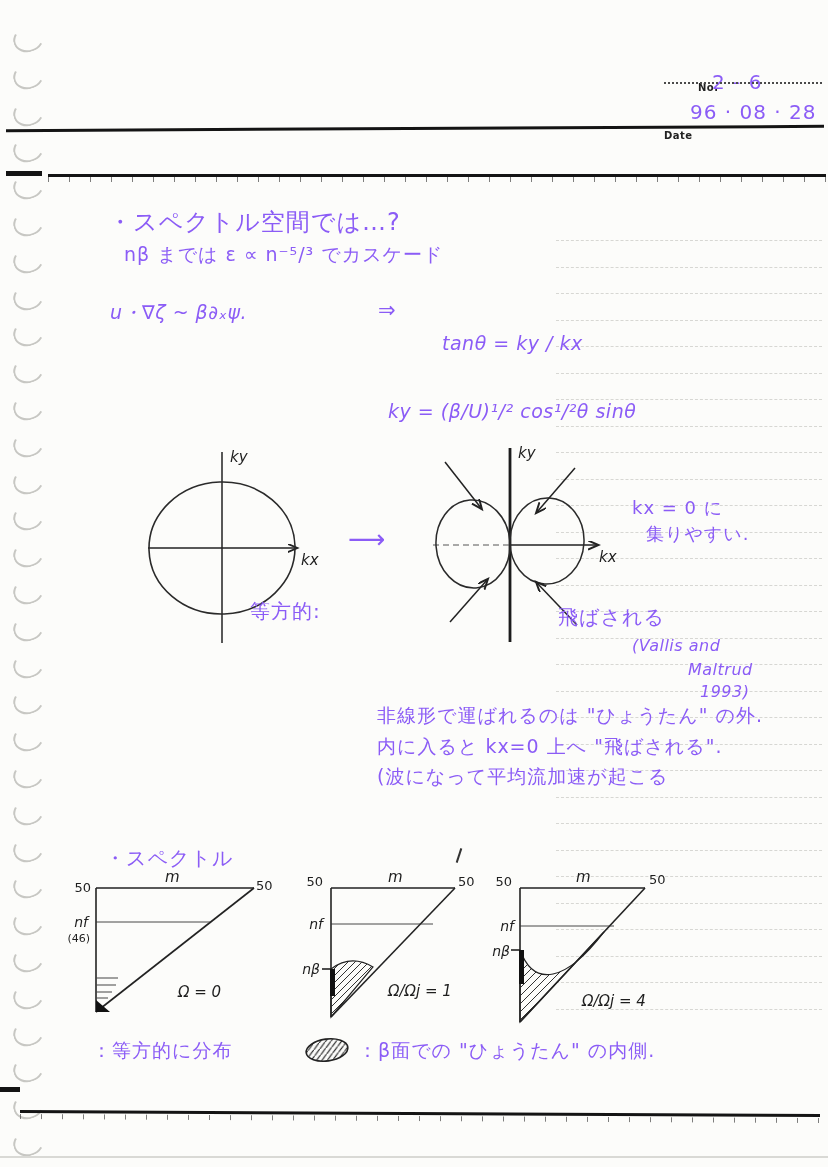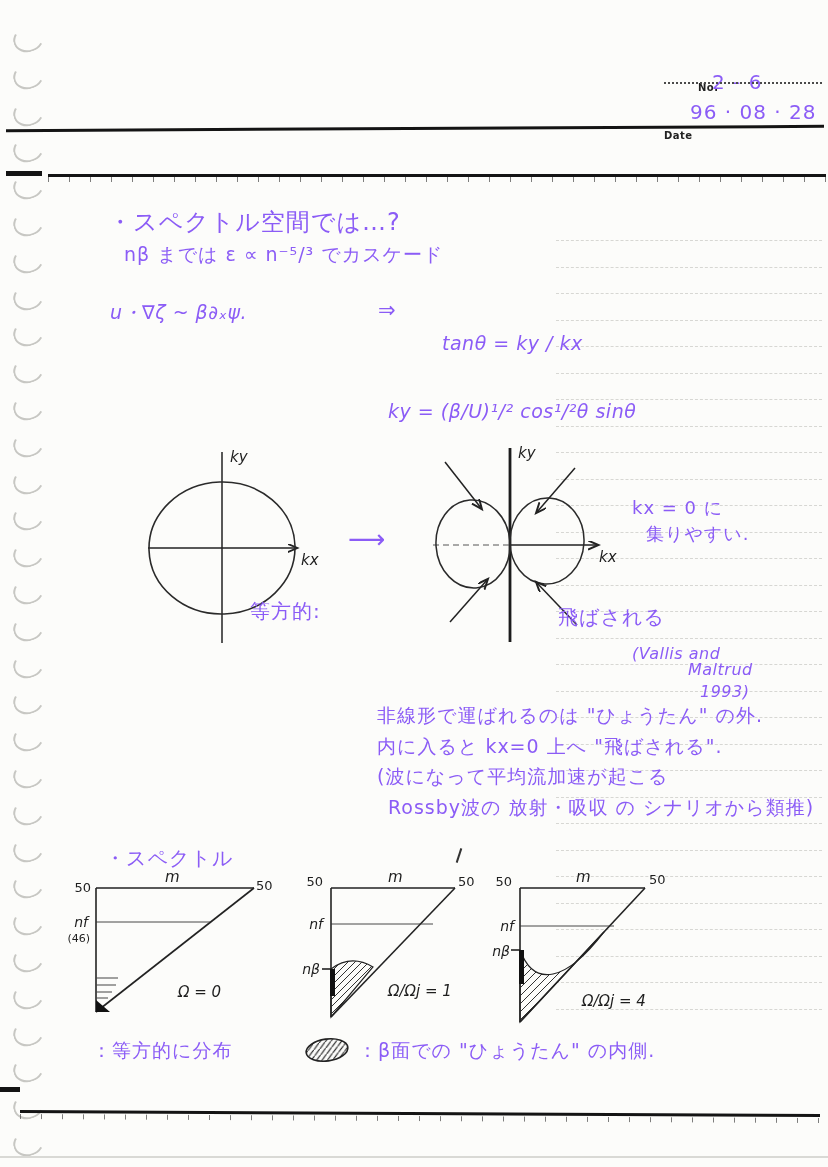--- a/index.html
+++ b/index.html
@@ -150,28 +150,27 @@
     <line x1="150" y1="28" x2="112" y2="72" stroke="#222" stroke-width="1.5" marker-end="url(#ah2)"></line>
     <line x1="25" y1="182" x2="62" y2="140" stroke="#222" stroke-width="1.5" marker-end="url(#ah2)"></line>
     <line x1="152" y1="185" x2="112" y2="143" stroke="#222" stroke-width="1.5" marker-end="url(#ah2)"></line>
     <text x="93" y="18" class="axis-label">ky</text>
     <text x="174" y="122" class="axis-label">kx</text>
   </svg>
 
   <div class="hw" style="left:632px;top:496px;font-size:18px;">kx = 0 に</div>
   <div class="hw" style="left:646px;top:522px;font-size:18px;">集りやすい.</div>
   <div class="hw" style="left:558px;top:604px;font-size:20px;">飛ばされる</div>
-  <div class="hw small math" style="left:632px;top:636px;margin-top:8px;">(Vallis and</div>
+  <div class="hw small math" style="left:632px;top:636px;">(Vallis and</div>
   <div class="hw small math" style="left:688px;top:660px;">Maltrud</div>
   <div class="hw small math" style="left:700px;top:682px;">1993)</div>
 
   <div class="hw" style="left:377px;top:703px;">非線形で運ばれるのは "ひょうたん" の外.</div>
   <div class="hw" style="left:377px;top:734px;">内に入ると kx=0 上へ "飛ばされる".</div>
   <div class="hw" style="left:377px;top:764px;">(波になって平均流加速が起こる</div>
-  <div class="hw" style="left:388px;top:795px;">Rossby波の 放射・吸収 の シナリオから類推)</div>
 
   <div class="hw" style="left:105px;top:845px;font-size:20px;">・スペクトル</div>
   <div class="stray" style="left:458px;top:848px;width:2px;height:15px;transform:rotate(18deg);"></div>
 
   <svg style="left:58px;top:870px;" width="210" height="150" viewBox="0 0 210 150">
     <line x1="38" y1="18" x2="38" y2="142" stroke="#222" stroke-width="1.6"></line>
     <line x1="38" y1="18" x2="196" y2="18" stroke="#222" stroke-width="1.6"></line>
     <line x1="38" y1="142" x2="196" y2="18" stroke="#222" stroke-width="1.6"></line>
     <line x1="38" y1="52" x2="152" y2="52" stroke="#333" stroke-width="0.9"></line>
     <line x1="38" y1="108" x2="60" y2="108" stroke="#444" stroke-width="1"></line>

